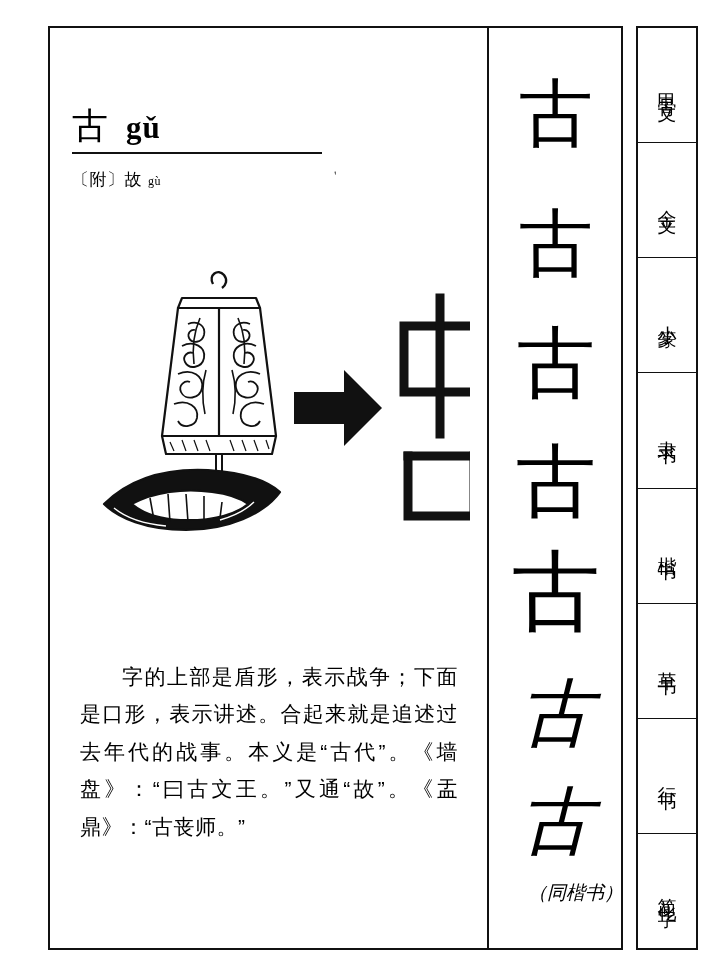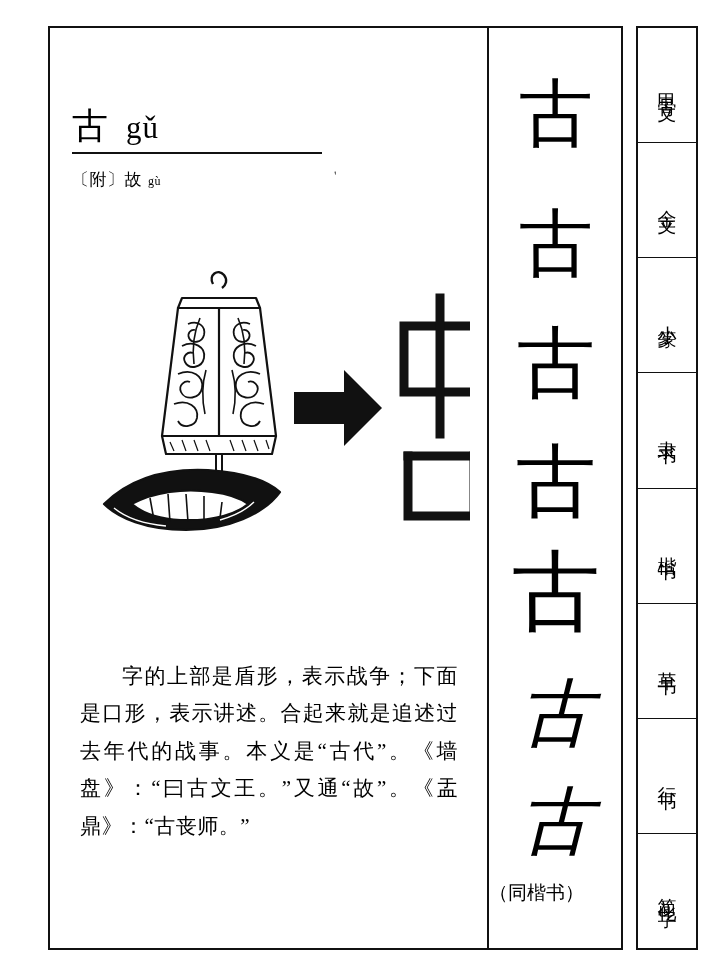--- a/index.html
+++ b/index.html
@@ -66,20 +66,21 @@
   }
   .headword .hz {
     font-size: 36px;
     font-family: "DejaVu Serif", serif;
     line-height: 1;
   }
   .headword .py {
     font-size: 31px;
     font-family: "Liberation Serif", serif;
     letter-spacing: 1px;
+    font-weight: bold;
   }
 
   .subentry {
     position: absolute;
     left: 22px;
     top: 140px;
     font-size: 17px;
     font-family: "DejaVu Serif", serif;
     letter-spacing: 0.5px;
   }
@@ -106,21 +107,21 @@
     height: 300px;
   }
   .illus svg { display: block; }
 
   
   .explain {
     position: absolute;
     left: 30px;
     top: 630px;
     width: 378px;
-    font-family: Liberation Serif, serif;
+    font-family: Liberation Sans, sans-serif;
     font-size: 21px;
     line-height: 1.78;
     text-align: justify;
     text-indent: 2em;
     letter-spacing: 0.5px;
   }
 
   
   .evo-col {
     position: absolute;
@@ -135,23 +136,24 @@
     width: 134px;
     text-align: center;
     font-family: "DejaVu Serif", serif;
     line-height: 1;
   }
   .evo-note {
     position: absolute;
     left: 0;
     bottom: 42px;
     width: 134px;
-    text-align: left;
+    text-align: right;
     font-size: 19px;
     font-family: "DejaVu Serif", serif;
+    font-style: italic;
   }
 
   
   .sidebar {
     position: absolute;
     left: 636px;
     top: 26px;
     width: 62px;
     height: 924px;
     border: 2px solid #111;

